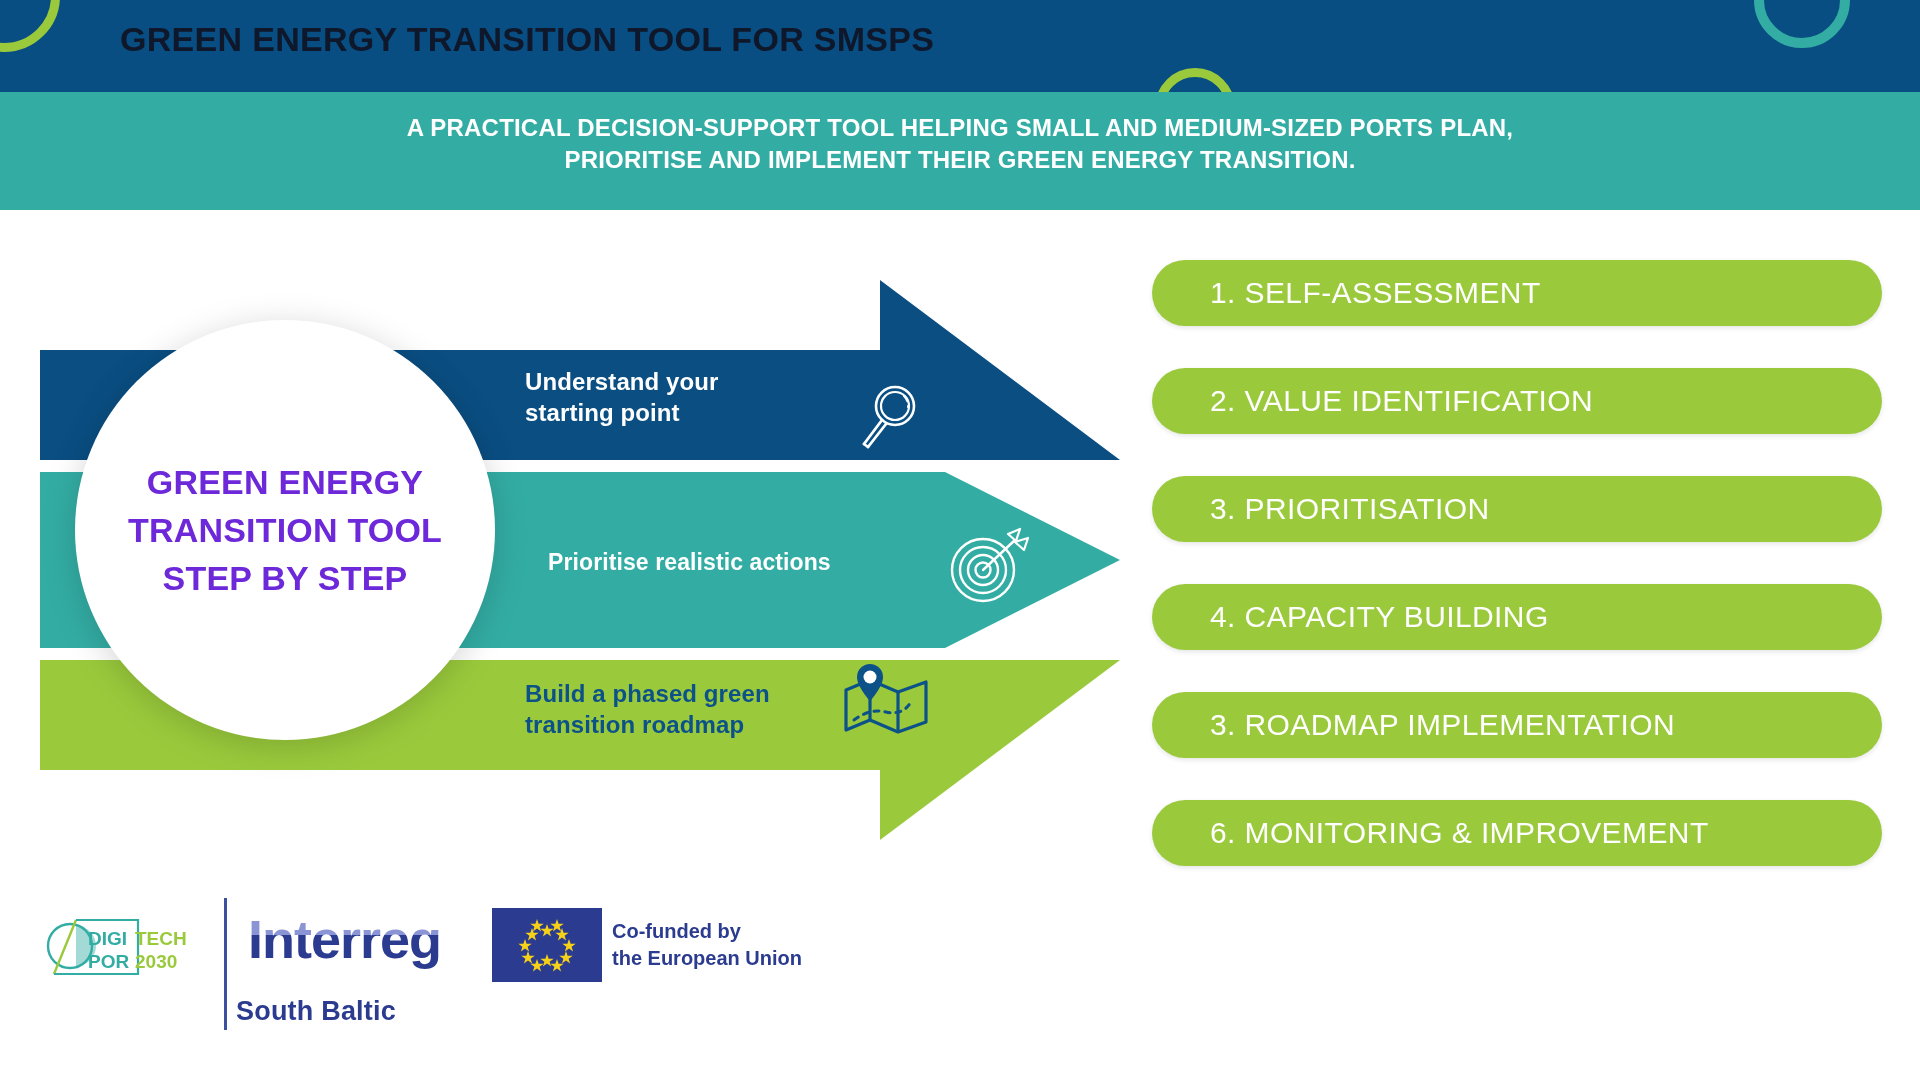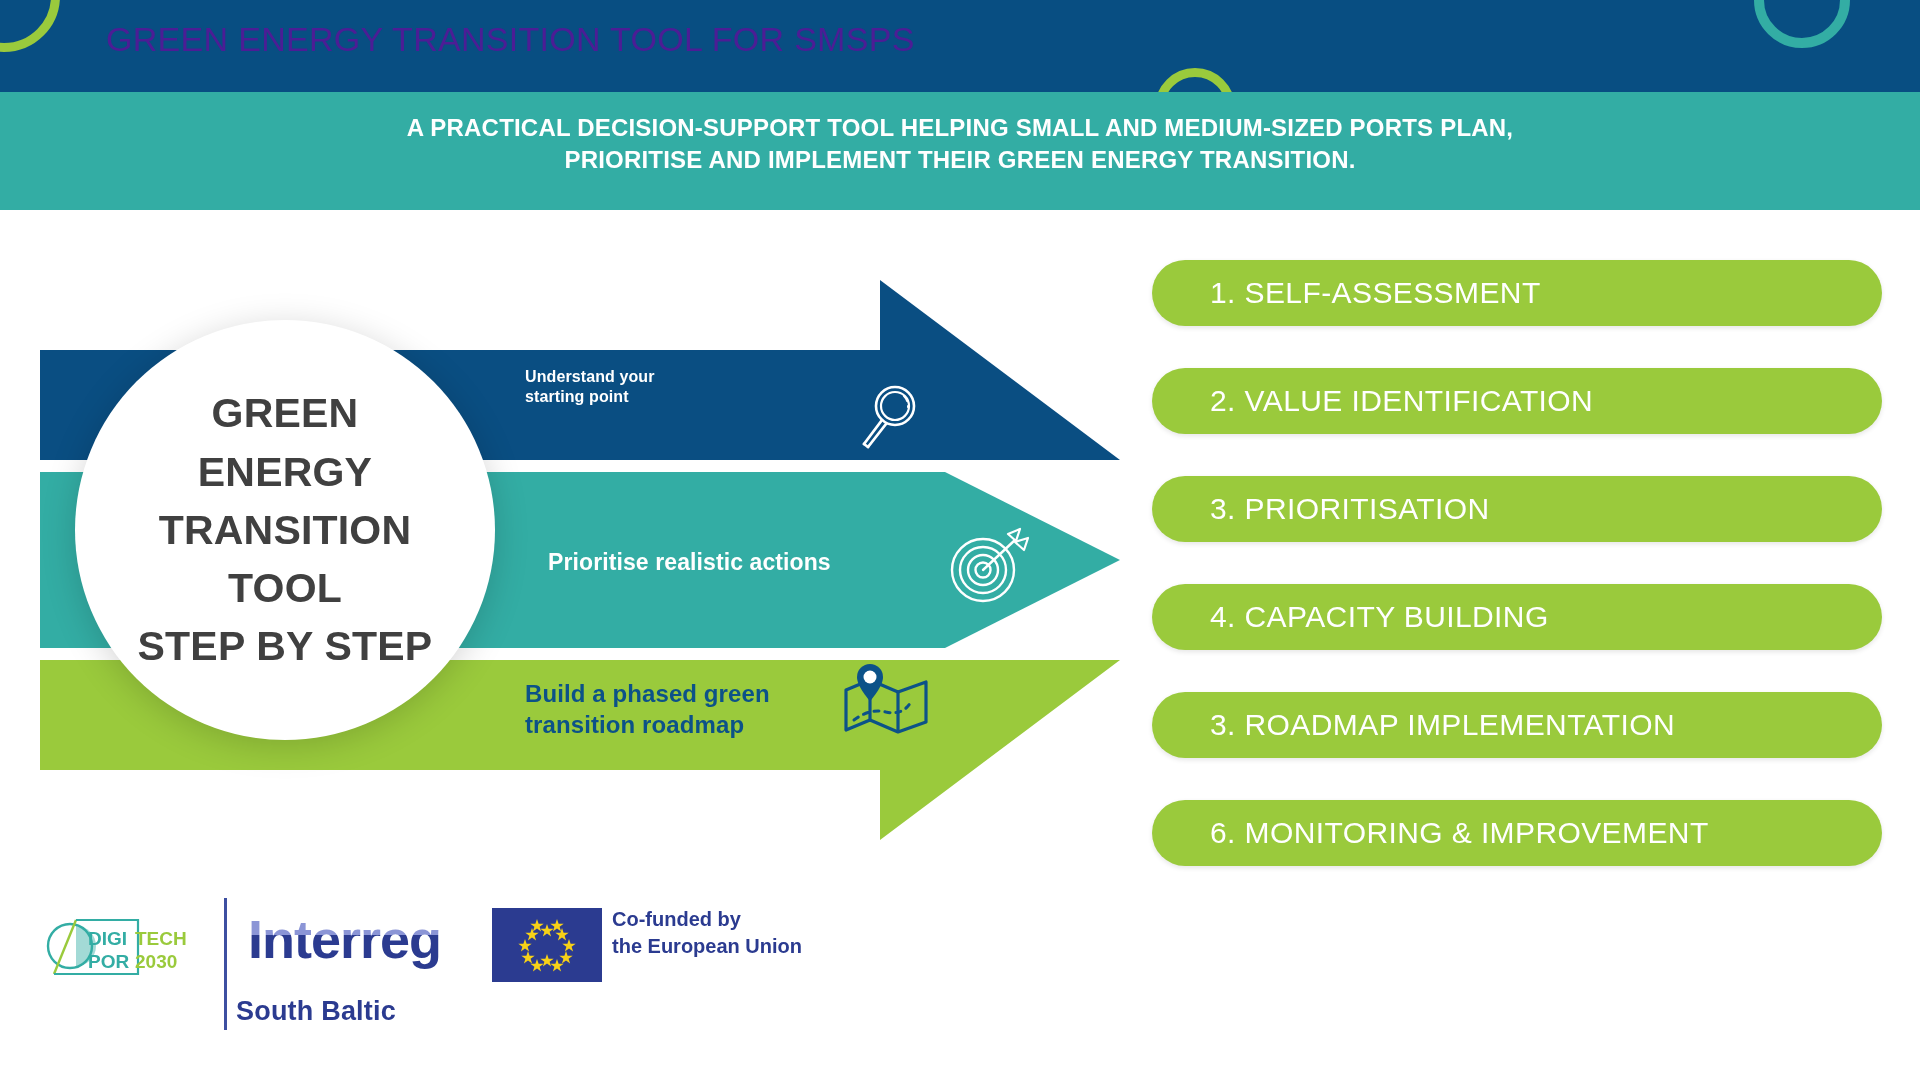--- a/index.html
+++ b/index.html
@@ -19,52 +19,52 @@
   .header-teal {
     position:absolute; left:0; top:92px; width:1920px; height:118px;
     background:#33ada4; overflow:hidden;
   }
   .deco-ring { position:absolute; border-radius:50%; background:transparent; }
   .ring-green-left  { left:-52px;  top:-60px;  width:112px; height:112px; border:9px solid #9aca3c; }
   .ring-green-mid   { left:1155px; top:68px;   width:80px;  height:80px;  border:9px solid #9aca3c; }
   .ring-teal-right  { left:1754px; top:-48px;  width:96px;  height:96px;  border:10px solid #33ada4; }
 
   .title-main {
-    position:absolute; left:106px; top:20px;
-    color:#4c1d95; font-size:34px; font-weight:normal; letter-spacing:.3px;
+    position:absolute; left:120px; top:20px;
+    color:#0f172a; font-size:34px; font-weight:bold; letter-spacing:.3px;
     white-space:nowrap;
   }
   .subtitle {
     position:absolute; left:0; top:112px; width:1920px;
     text-align:center; color:#ffffff;
     font-size:24px; font-weight:bold; line-height:1.32; letter-spacing:.2px;
   }
 
   
   .hub-circle {
     position:absolute; left:75px; top:320px; width:420px; height:420px;
     background:#ffffff; border-radius:50%;
     box-shadow:0 6px 34px rgba(0,0,0,.17);
     display:flex; align-items:center; justify-content:center;
     z-index:6;
   }
   .hub-label {
-    color:#404040; font-size:41px; font-weight:bold;
+    color:#6d28d9; font-size:34px; font-weight:bold;
     line-height:1.42; text-align:center; letter-spacing:.2px;
     width:330px;
   }
 
   
   .arrows { position:absolute; left:0; top:260px; width:1180px; height:600px; z-index:3; }
 
   .arrow-text {
     position:absolute; font-weight:bold; line-height:1.28;
     letter-spacing:.1px; z-index:5;
   }
-  .at-1 { left:525px; top:367px; width:280px; font-size:16px; color:#ffffff; }
+  .at-1 { left:525px; top:367px; width:280px; font-size:24px; color:#ffffff; }
   .at-2 { left:548px; top:548px; width:330px; font-size:23px; color:#ffffff; }
   .at-3 { left:525px; top:679px; width:310px; font-size:24px; color:#0c5288; }
 
   .arrow-icon { position:absolute; z-index:5; }
   .ai-1 { left:855px; top:380px; }
   .ai-2 { left:945px; top:522px; }
   .ai-3 { left:840px; top:662px; }
 
   
   .pill-list { position:absolute; left:1152px; top:260px; width:730px; z-index:4; }
@@ -86,21 +86,21 @@
     position:absolute; left:224px; top:8px; width:3px; height:132px;
     background:#3d4fa1;
   }
   .logo-interreg { position:absolute; left:248px; top:10px; width:220px; height:130px; }
   .interreg-sub {
     position:absolute; left:236px; top:106px;
     color:#2b3b90; font-size:27px; font-weight:bold; letter-spacing:.2px;
   }
   .logo-eu { position:absolute; left:492px; top:18px; width:110px; height:74px; }
   .eu-text {
-    position:absolute; left:612px; top:16px;
+    position:absolute; left:612px; top:28px;
     color:#2b3b90; font-size:20px; font-weight:bold; line-height:1.33;
   }
 </style>
 </head>
 <body>
 
 <div class="header-blue">
   <div class="deco-ring ring-green-left"></div>
   <div class="deco-ring ring-teal-right"></div>
   <div class="deco-ring ring-green-mid"></div>

